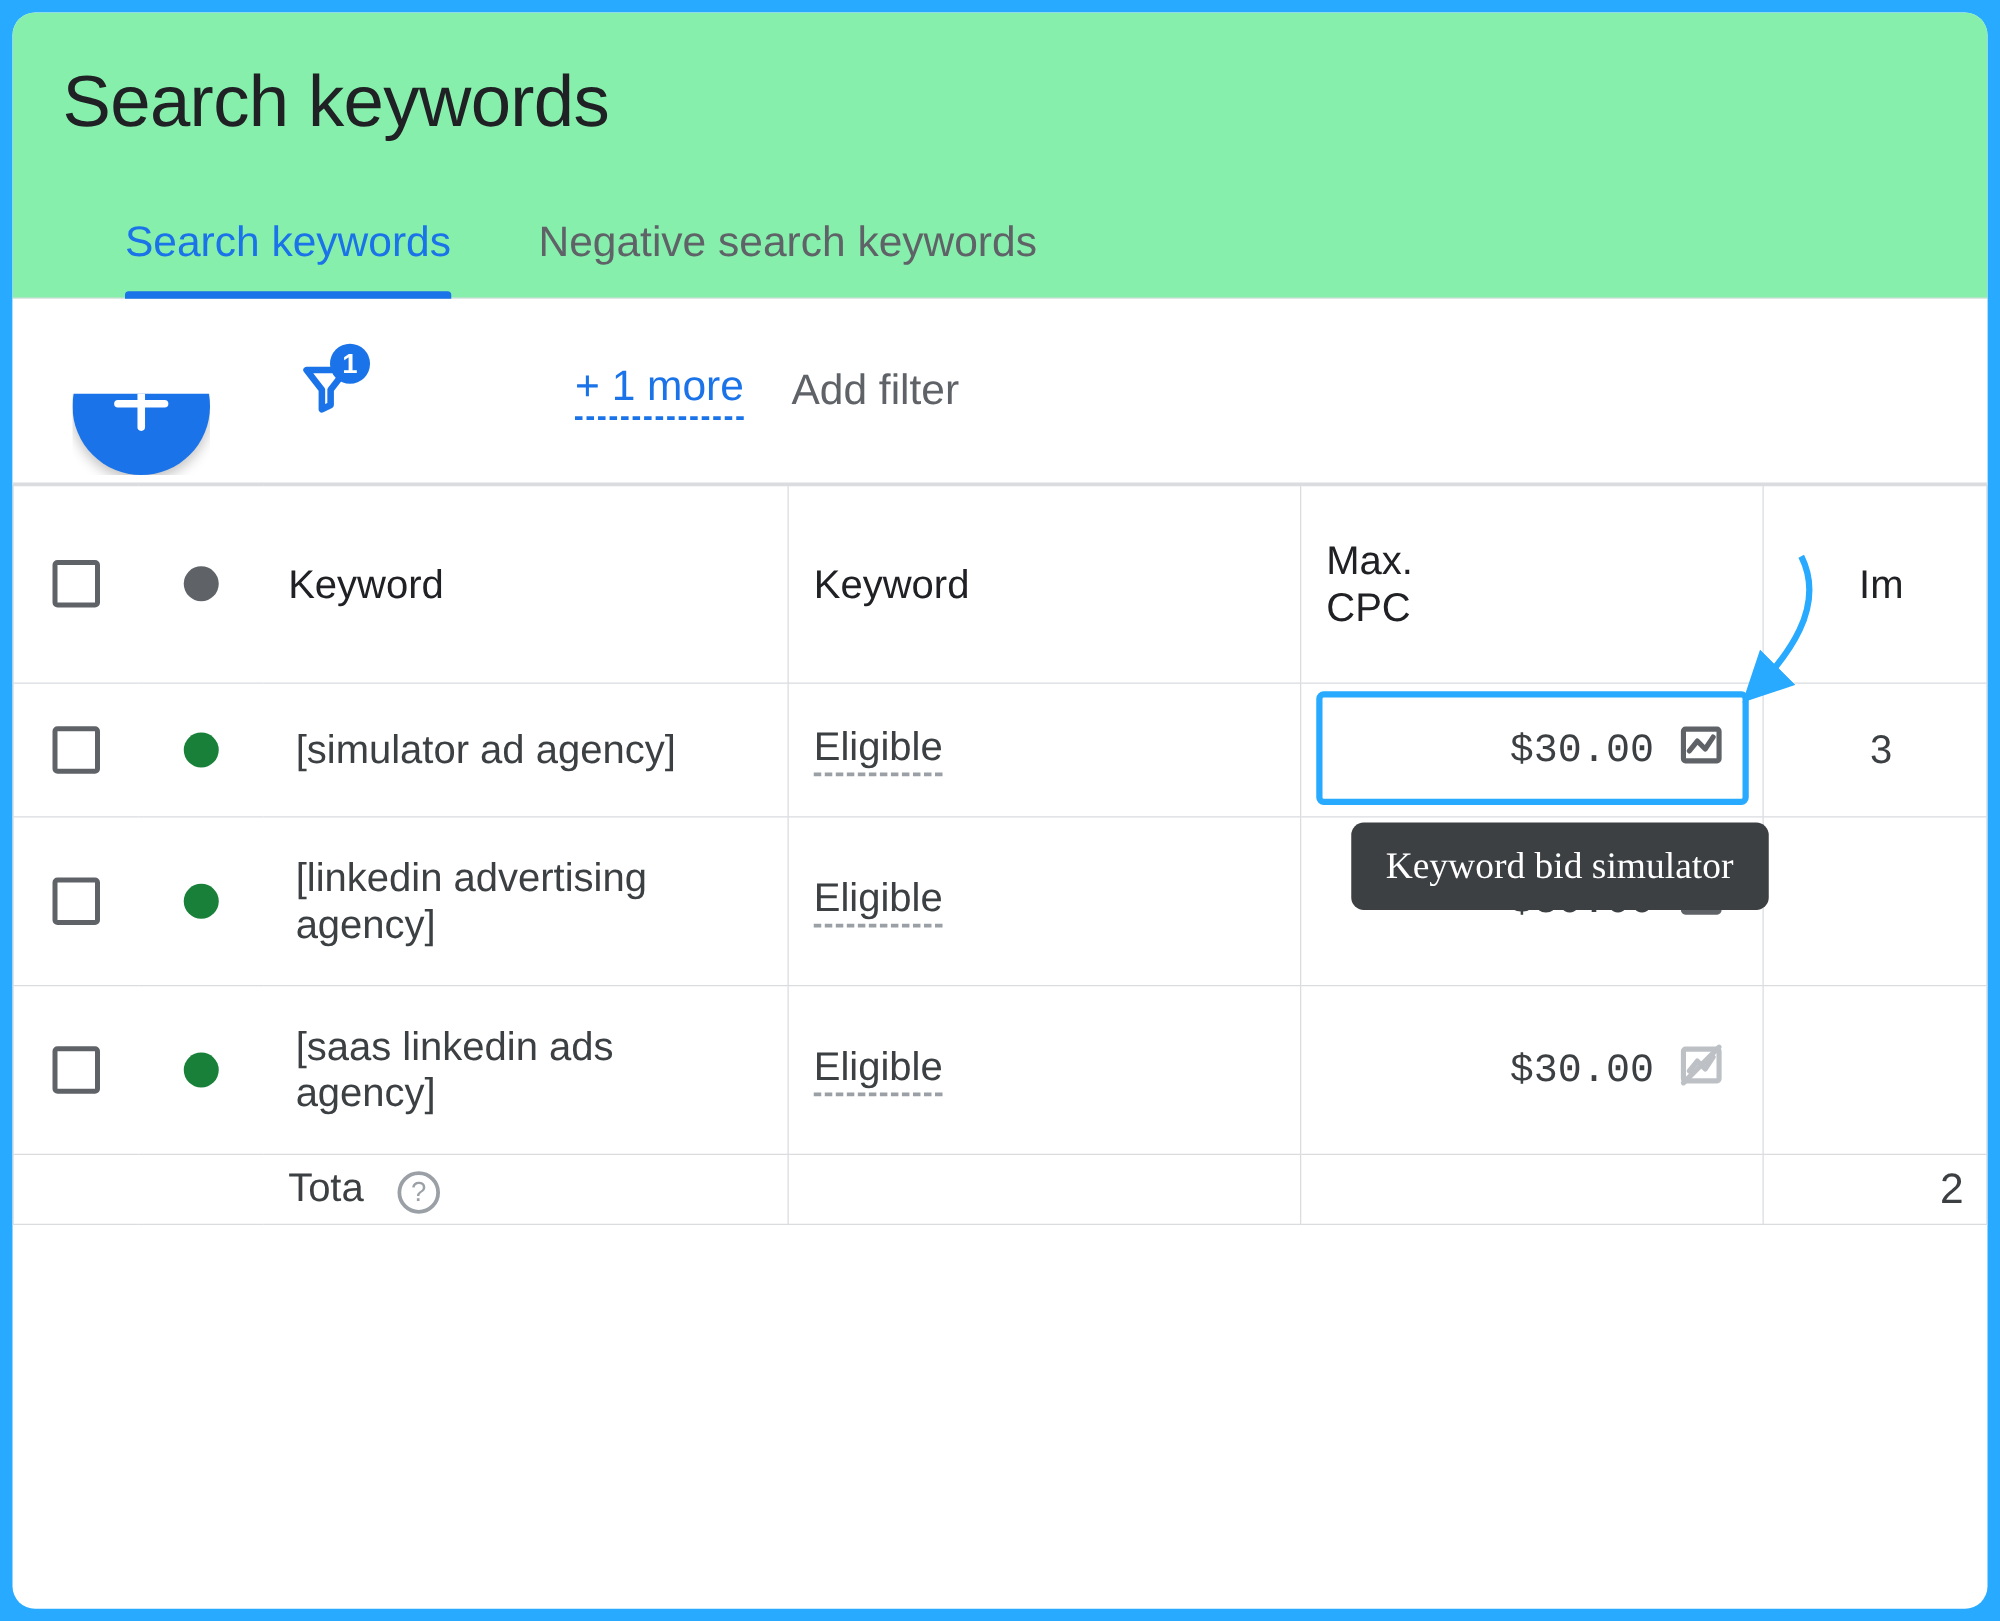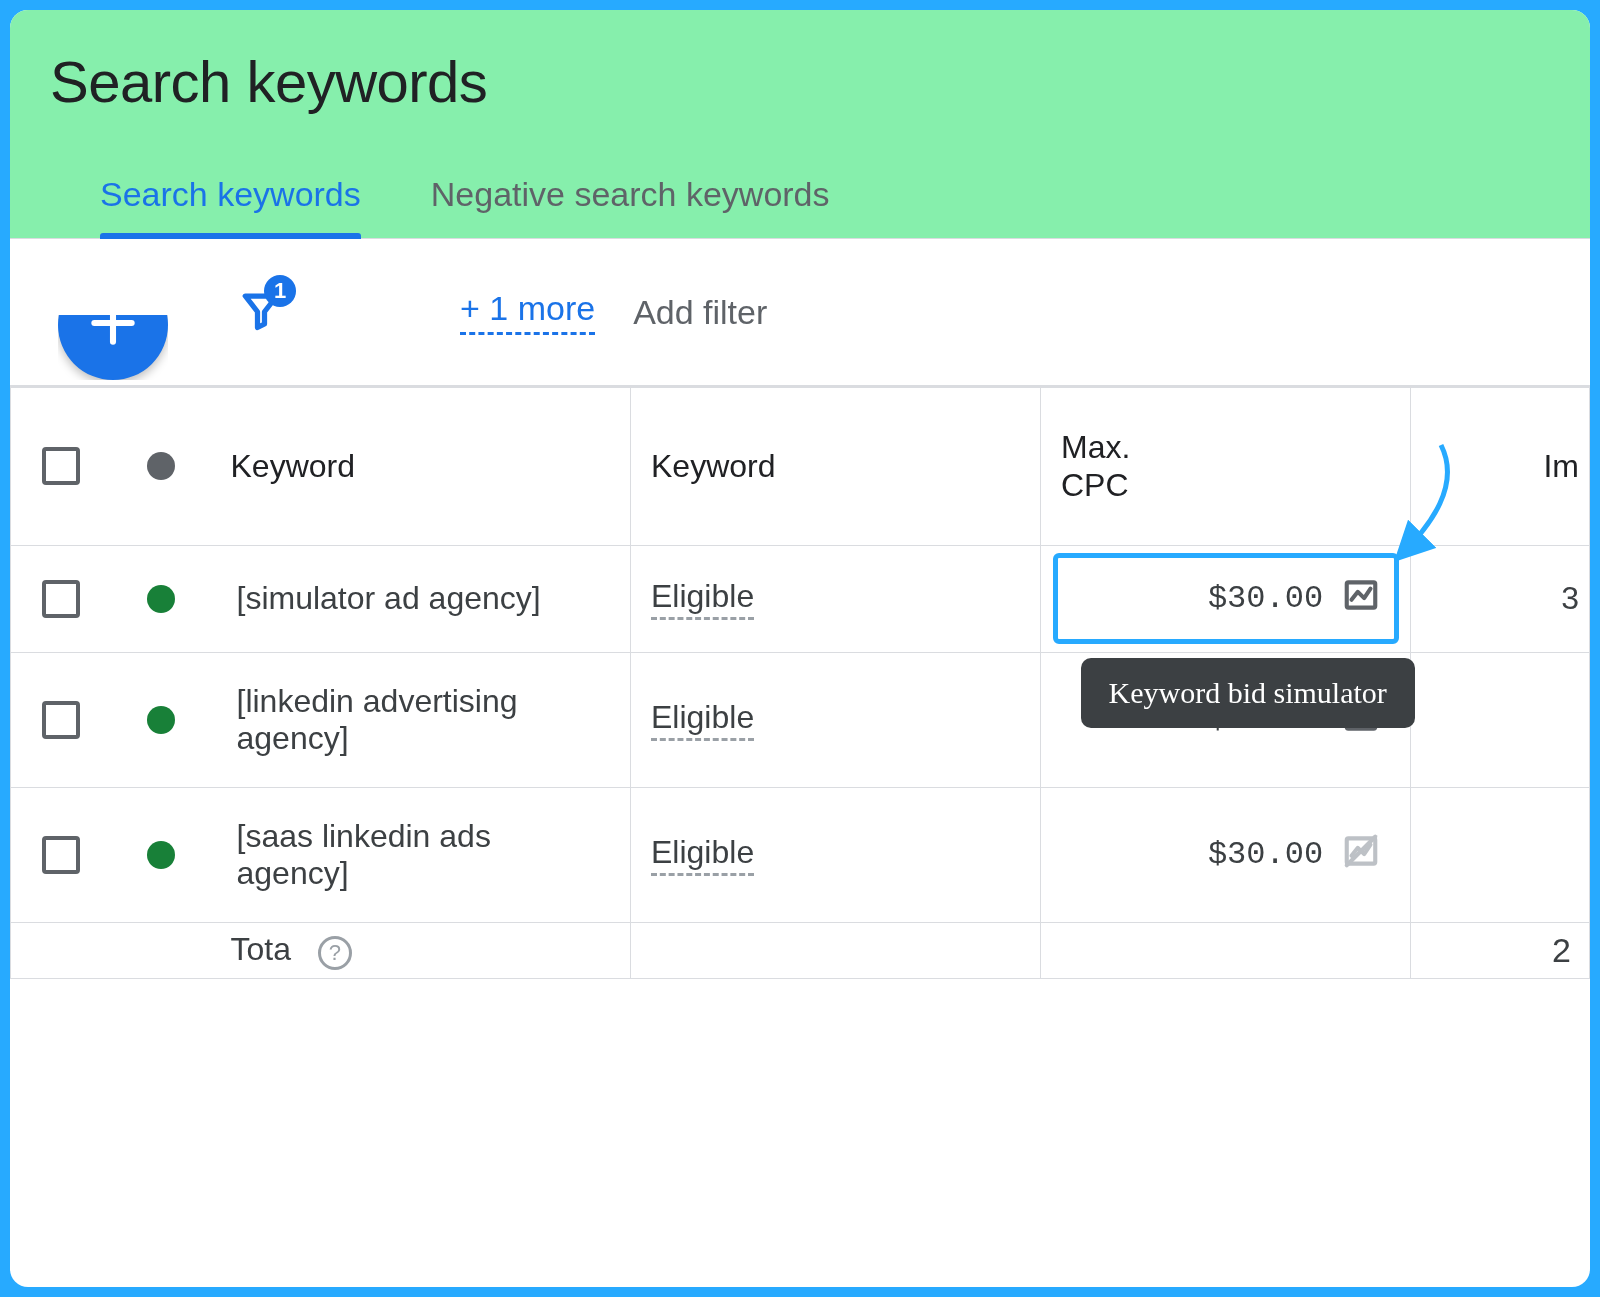--- a/index.html
+++ b/index.html
@@ -151,21 +151,21 @@
     position: absolute;
     background: #3c4043;
     color: #fff;
     font-size: 30px;
     padding: 18px 28px;
     border-radius: 10px;
     white-space: nowrap;
   }
 
   .th-cpc-inner { text-align: left; line-height: 1.2; }
-  .imp-cell { text-align: right; padding-right: 10px; overflow: hidden; }
+  .imp-cell { text-align: center; padding-right: 10px; overflow: hidden; }
 
   tfoot td { font-size: 32px; color: #3c4043; padding: 8px 20px; }
   .help-circle {
     display:inline-flex; width:34px;height:34px;border:3px solid #9aa0a6;border-radius:17px;
     align-items:center;justify-content:center;font-size:22px;color:#9aa0a6;margin-left:18px;
   }
   .right-num { text-align: right; padding-right: 18px; font-size: 34px; }
 </style>
 </head>
 <body>

